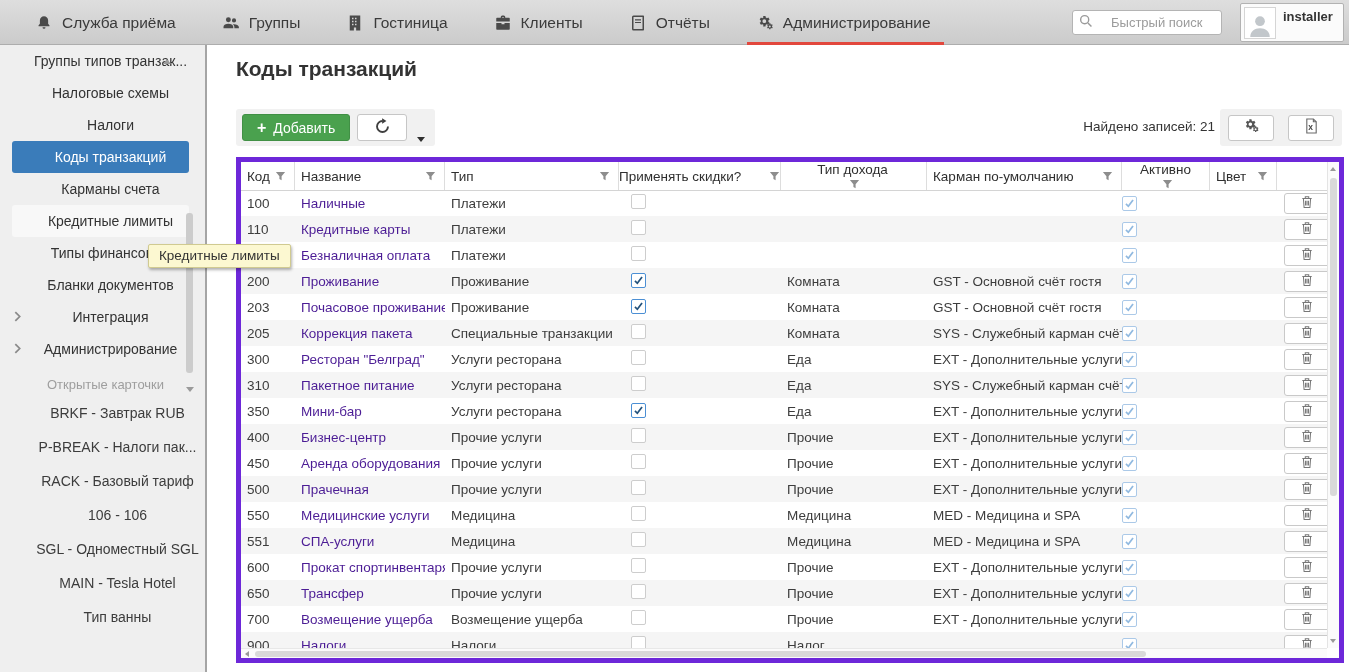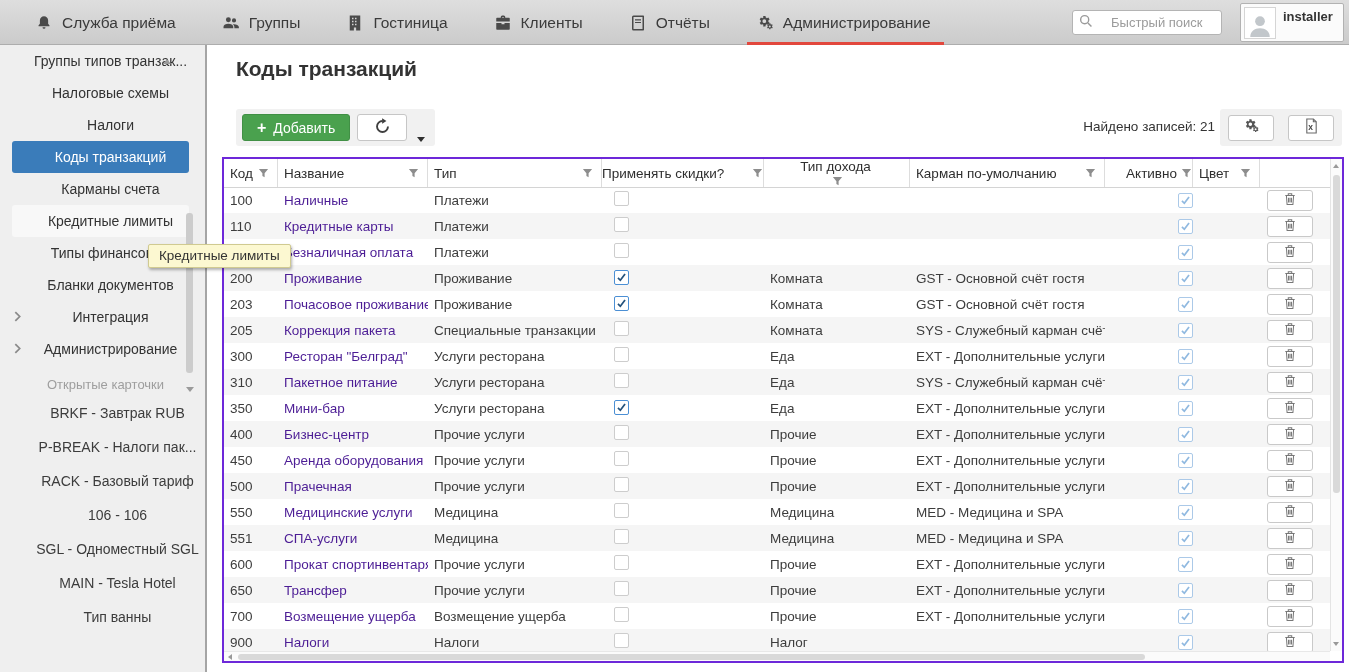--- a/index.html
+++ b/index.html
@@ -43,31 +43,31 @@
   .tb-left{position:absolute;left:29px;top:64px;height:37px;background:#f1f1f1;border-radius:3px;display:flex;align-items:center;padding:0 10px 0 6px;gap:7px;}
   .btn-add{background:#4aa14e;border:1px solid #419045;color:#fff;font-size:14px;height:27px;padding:0 14px;border-radius:3px;display:flex;align-items:center;gap:7px;font-family:inherit;cursor:pointer;}
   .btn-add .plus{font-size:16px;font-weight:700;line-height:1;}
   .btn-refresh{background:#fff;border:1px solid #c6c6c6;border-radius:3px;height:27px;width:50px;display:flex;align-items:center;justify-content:center;cursor:pointer;padding:0;}
   .tb-caret{align-self:flex-end;margin:0 0 4px 3px;cursor:pointer;display:inline-flex;}
   .found{position:absolute;right:134px;top:74px;font-size:13.5px;color:#333;}
   .tb-right{position:absolute;right:7px;top:64px;height:37px;width:122px;background:#f1f1f1;border-radius:3px;display:flex;align-items:center;justify-content:space-between;padding:0 8px;box-sizing:border-box;}
   .icon-btn{width:46px;height:26px;background:#fff;border:1px solid #c6c6c6;border-radius:3px;display:flex;align-items:center;justify-content:center;cursor:pointer;padding:0;}
 
   
-  .table{position:absolute;left:15px;right:5px;top:112px;height:506px;border:2px solid #6d28d9;background:#fff;box-sizing:border-box;}
+  .table{position:absolute;left:29px;right:5px;top:112px;height:506px;border:5px solid #6d28d9;background:#fff;box-sizing:border-box;}
   .thead{display:flex;height:28px;border-bottom:1px solid #d4d4d4;align-items:stretch;overflow:hidden;margin-right:12px;}
   .th{display:flex;align-items:center;justify-content:space-between;padding:0 8px 0 6px;border-right:1px solid #ddd;font-size:13.5px;color:#2f2f2f;box-sizing:border-box;white-space:nowrap;overflow:hidden;flex:none;}
   .th:last-child{border-right:none;}
   .funnel{display:inline-flex;cursor:pointer;margin-left:4px;}
   .tbody{position:absolute;top:28px;left:0;right:12px;bottom:0;overflow:hidden;}
   .tr{display:flex;height:26px;align-items:center;}
   .tr.alt{background:#f5f5f5;}
   .td{font-size:13.5px;color:#3d3d3d;padding-left:6px;white-space:nowrap;overflow:hidden;box-sizing:border-box;flex:none;}
   .c0{width:54px;}.c1{width:150px;}.c2{width:174px;}.c3{width:162px;padding:0;}
-  .c4{width:146px;flex-direction:column;}.c5{width:195px;}.c6{width:88px;padding:0;display:flex;justify-content:flex-end;}
+  .c4{width:146px;flex-direction:column;}.c5{width:195px;}.c6{width:88px;padding:0;display:flex;justify-content:space-between;flex-direction:column;}
   .c7{width:67px;}.c8{width:60px;padding:0;display:flex;justify-content:center;}
   .link{color:#4c1d95;cursor:pointer;}
   .cb{width:15px;height:15px;border:1px solid #cdcdcd;border-radius:2px;background:#fff;display:inline-flex;align-items:center;justify-content:center;cursor:pointer;color:#23527c;box-sizing:border-box;}
   .c3 .cb{margin-left:12px;}
   .cb.checked{border-color:#4b8fd4;}
   .cb.light.checked{border-color:#abc9e8;color:#90b9e0;}
   .cb svg{width:11px;height:11px;}
   .trash-btn{width:46px;height:21px;background:#fff;border:1px solid #c9c9c9;border-radius:3px;display:flex;align-items:center;justify-content:center;cursor:pointer;padding:0;}
 
   

